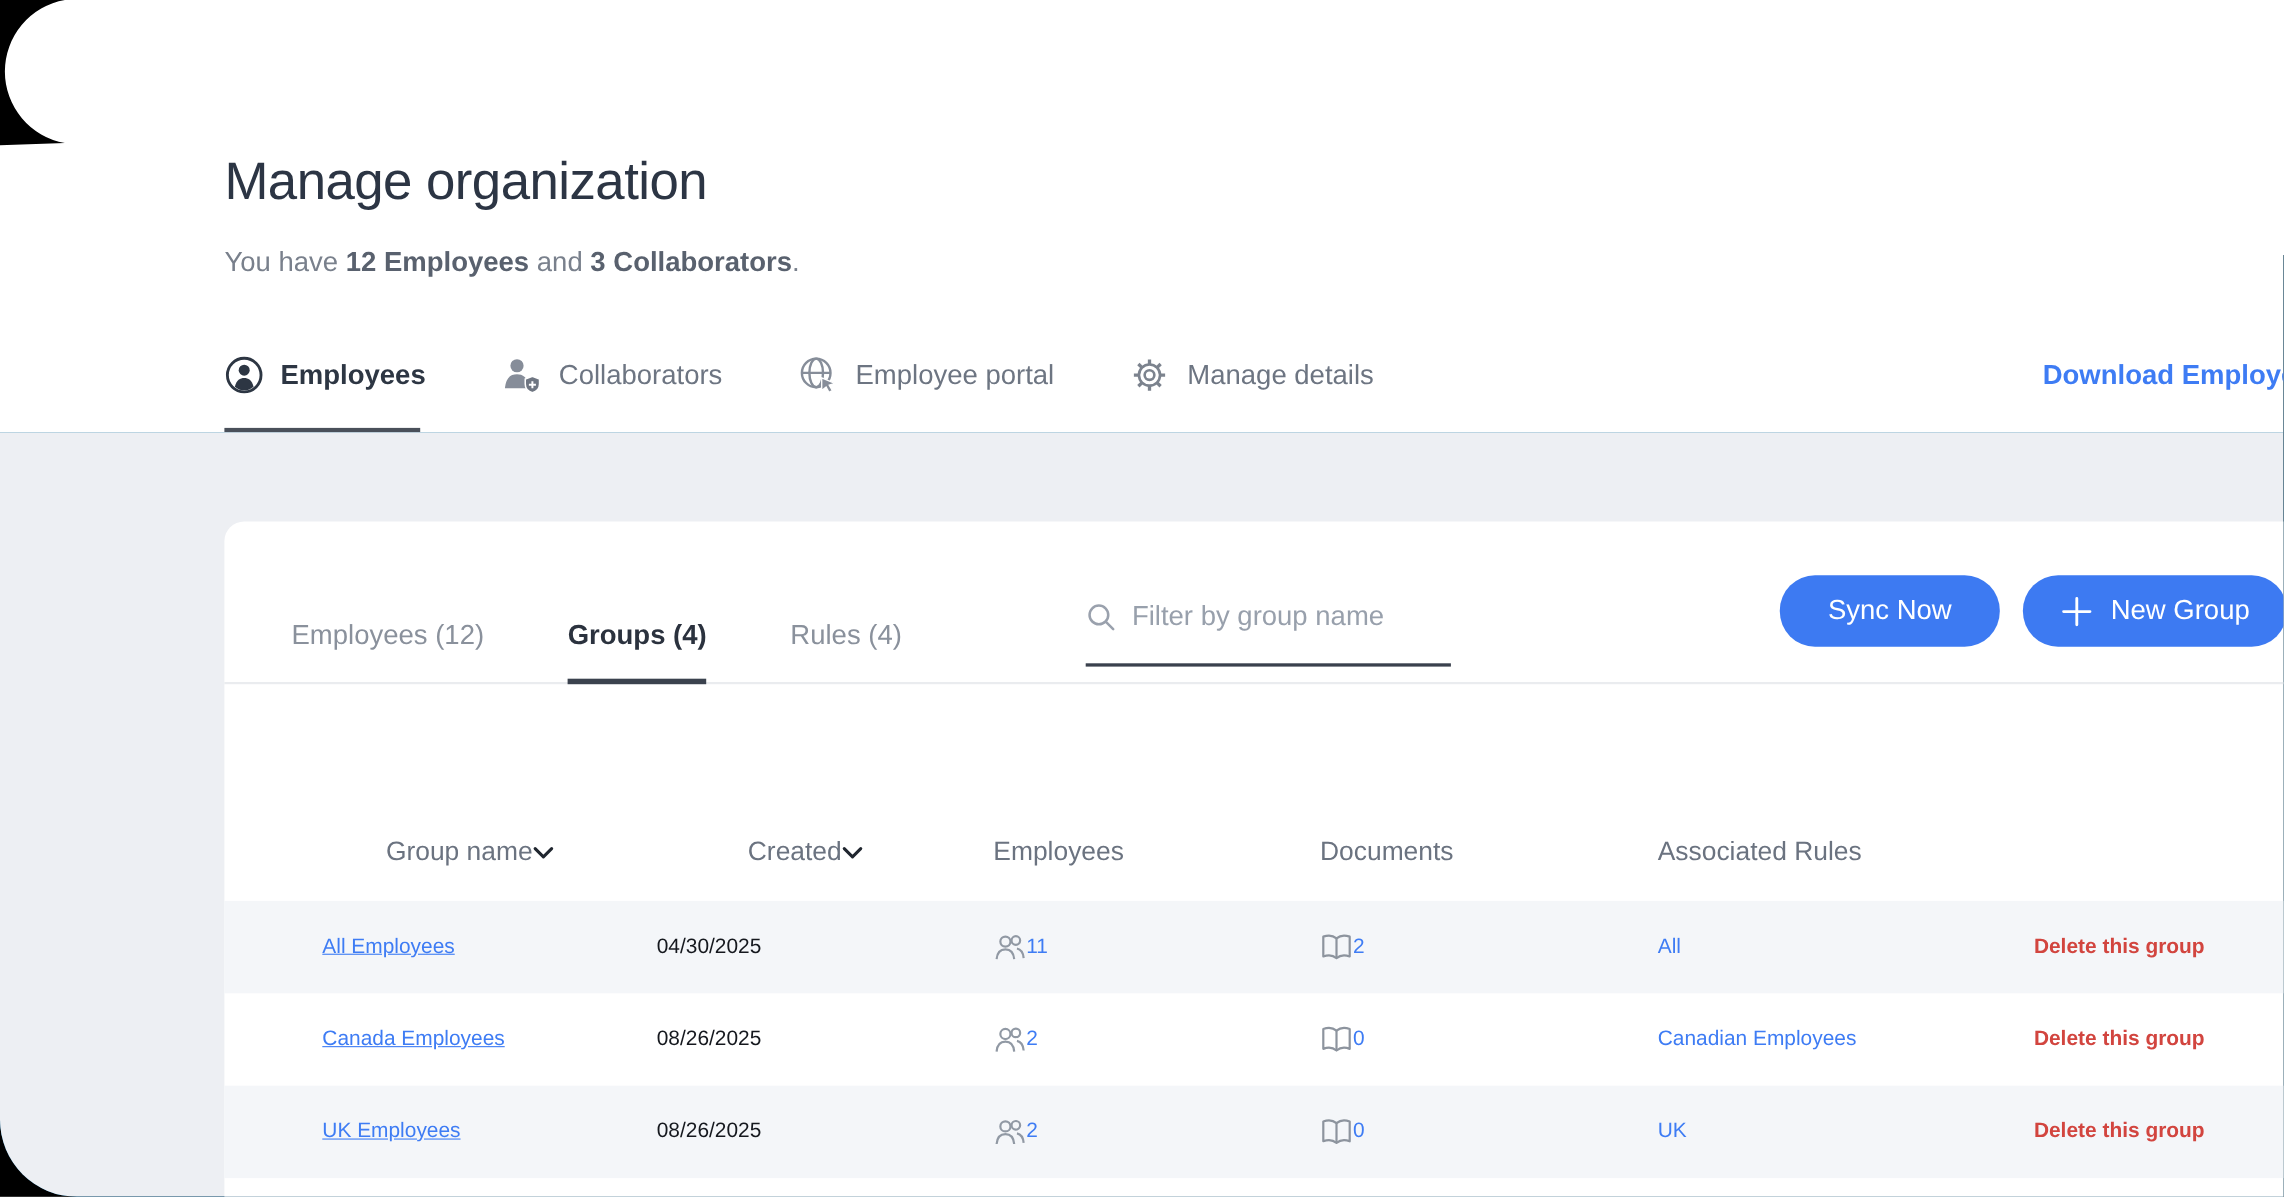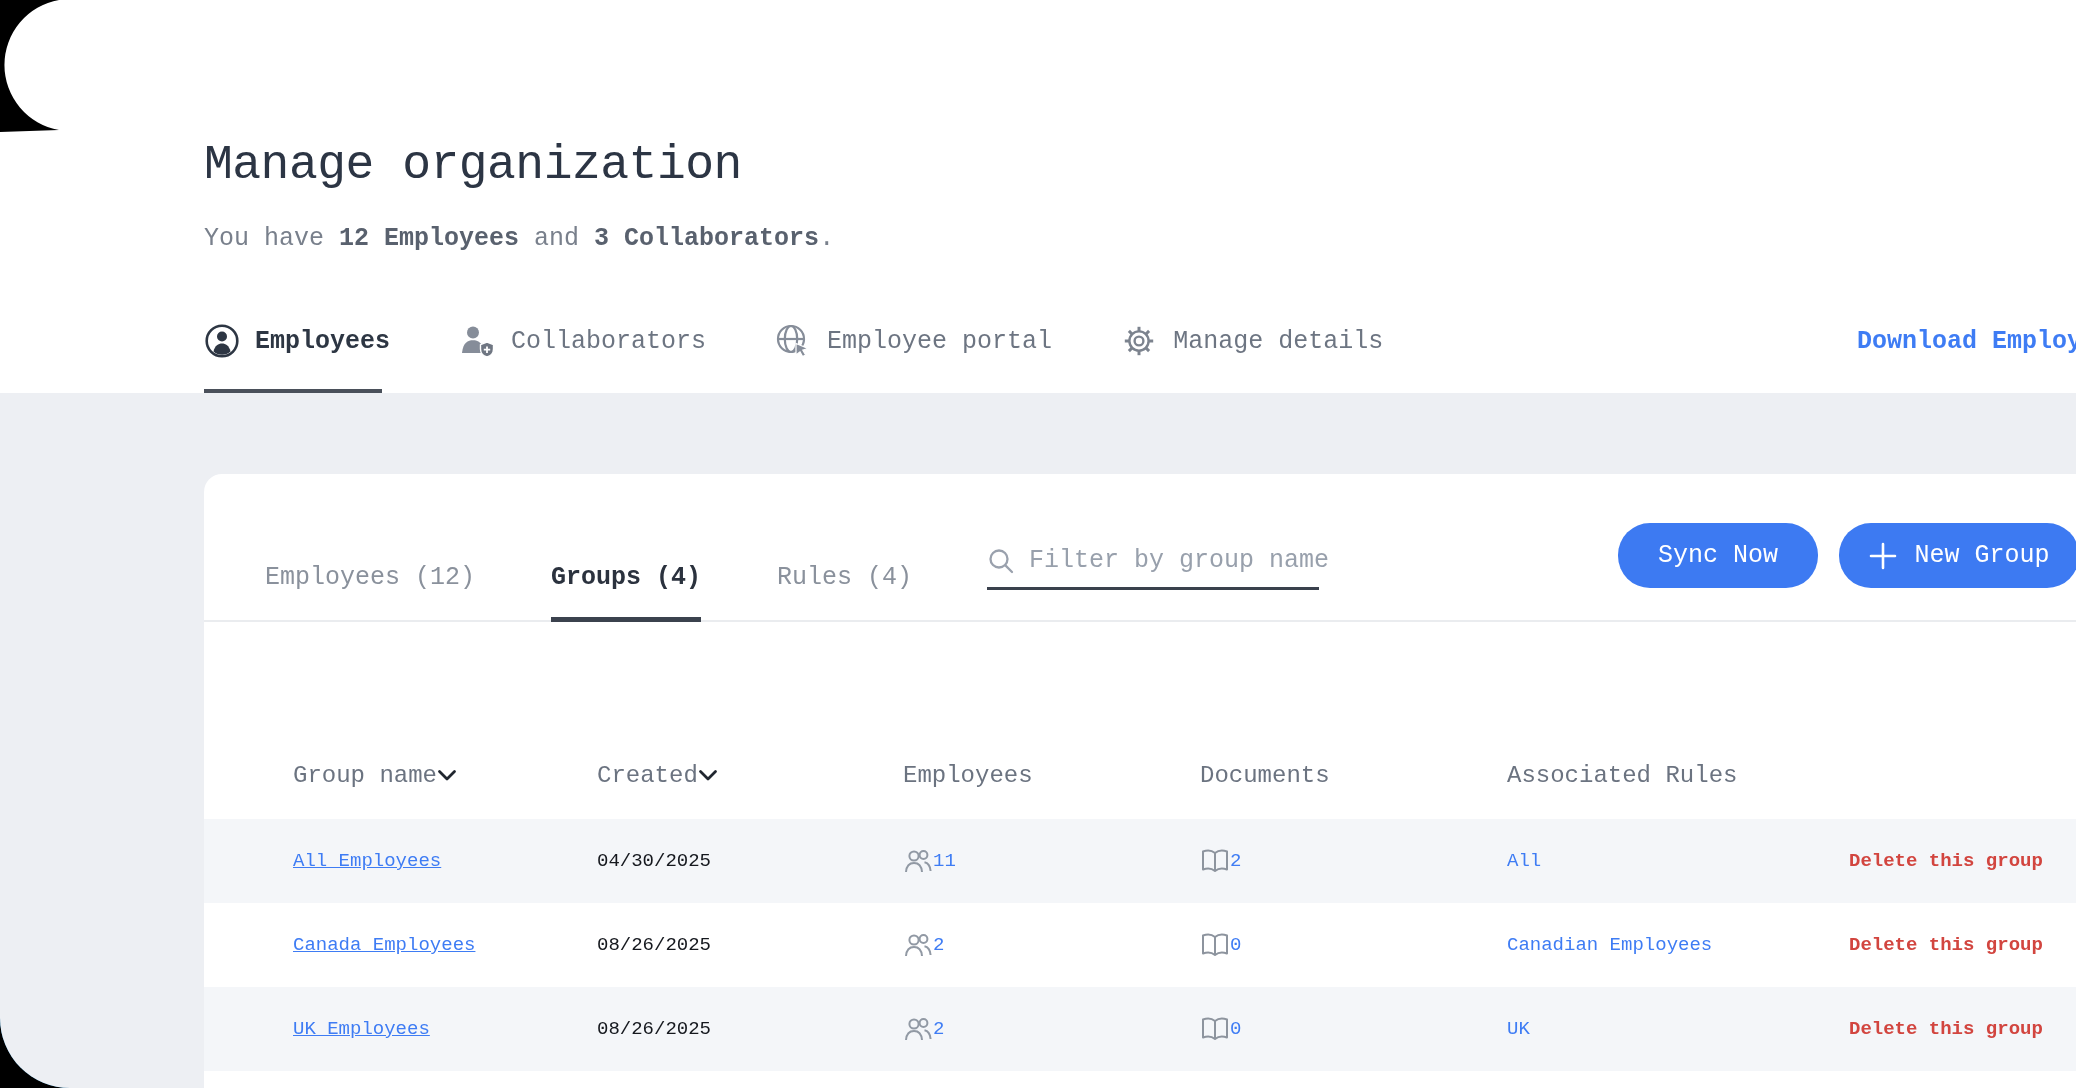--- a/index.html
+++ b/index.html
@@ -8,21 +8,20 @@
     background:#000;
     font-family:"Liberation Sans", sans-serif;
     overflow:hidden;
     position:relative;
   }
   .page{
     position:absolute;inset:0;
     background:#0369a1;
     border-radius:0 0 0 70px;
     overflow:hidden;
-    font-family:Liberation Mono, monospace;
   }
   .crescent{position:absolute;top:0;left:0;z-index:50;}
   .topbar-divider{
     position:absolute;top:137px;left:0;right:0;height:6px;
     background:linear-gradient(to bottom,#f2f3f5,#fdfdfe);
   }
   
   .header{position:absolute;top:0;left:0;right:0;height:393px;background:#fff;}
   .page-title{
     position:absolute;left:204px;top:138px;
@@ -67,21 +66,21 @@
     font-size:25px;color:#8a919c;margin-right:76px;padding-bottom:28px;
     position:relative;white-space:nowrap;cursor:pointer;
   }
   .card-tab.active{color:#2b323e;font-weight:bold;}
   .card-tab.active::after{
     content:"";position:absolute;left:0;bottom:-2px;width:100%;height:5px;background:#3b424e;
   }
   .filter{
     position:absolute;left:783px;top:72px;width:332px;
     display:flex;align-items:center;gap:14px;
-    padding-bottom:12px;border-bottom:3px solid #3a414d;
+    padding-bottom:28px;border-bottom:3px solid #3a414d;
   }
   .filter input{
     border:none;outline:none;background:transparent;flex:1;
     font-family:inherit;font-size:25px;color:#2b323e;padding:0;
   }
   .filter input::placeholder{color:#98a0ac;}
   .toolbar-buttons{position:absolute;left:1414px;top:49px;display:flex;gap:21px;}
   .btn{
     height:65px;border-radius:32px;background:#3d7af2;color:#fff;
     display:flex;align-items:center;justify-content:center;gap:16px;
@@ -91,21 +90,21 @@
   .btn.new-group{width:240px;}
   
   .grid-row{
     display:grid;
     grid-template-columns:304px 306px 297px 307px 298px 1fr;
     padding-left:89px;
     align-items:center;
   }
   .thead{height:167px;align-items:end;padding-bottom:30px;}
   .th{font-size:24px;color:#6b7380;white-space:nowrap;}
-  .th.sortable{display:flex;align-items:center;justify-content:flex-start;padding-right:35px;cursor:pointer;}
+  .th.sortable{display:flex;align-items:center;justify-content:center;padding-right:35px;cursor:pointer;}
   .trow{height:84px;}
   .trow.stripe{background:#f4f6f9;}
   .cell{white-space:nowrap;font-size:19px;}
   .name-link{color:#3e7cf4;text-decoration:underline;cursor:pointer;}
   .date{color:#15181e;}
   .count-cell{display:flex;align-items:center;gap:0;}
   .count{color:#3e7cf4;cursor:pointer;}
   .rules-link{color:#3e7cf4;cursor:pointer;}
   .delete-link{color:#d2453f;font-weight:bold;cursor:pointer;margin-left:44px;}
   .icon{display:inline-flex;flex:none;}

